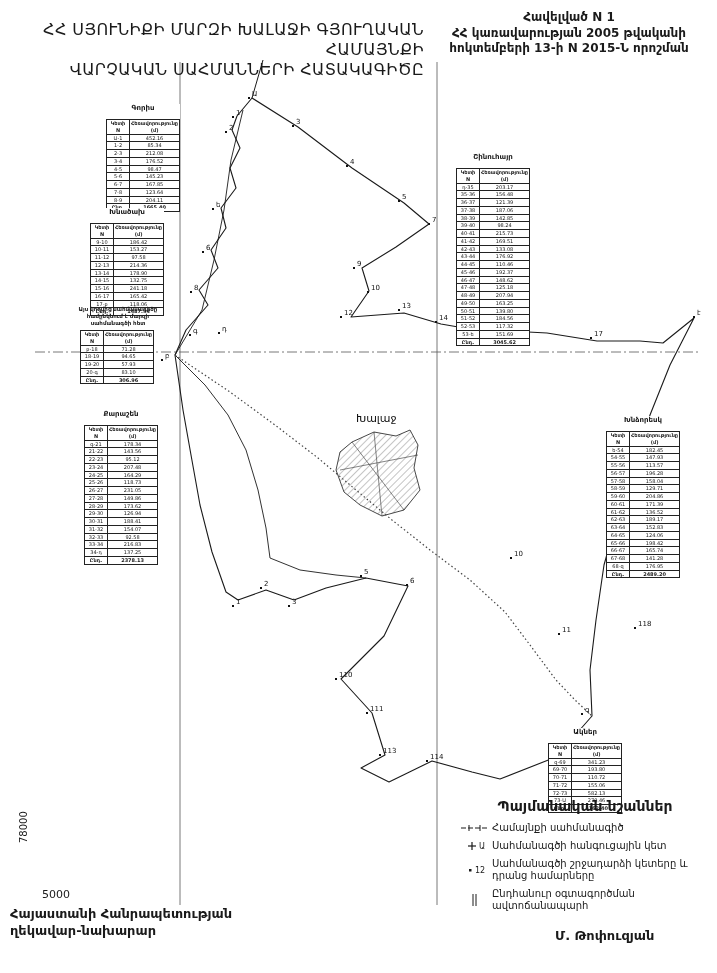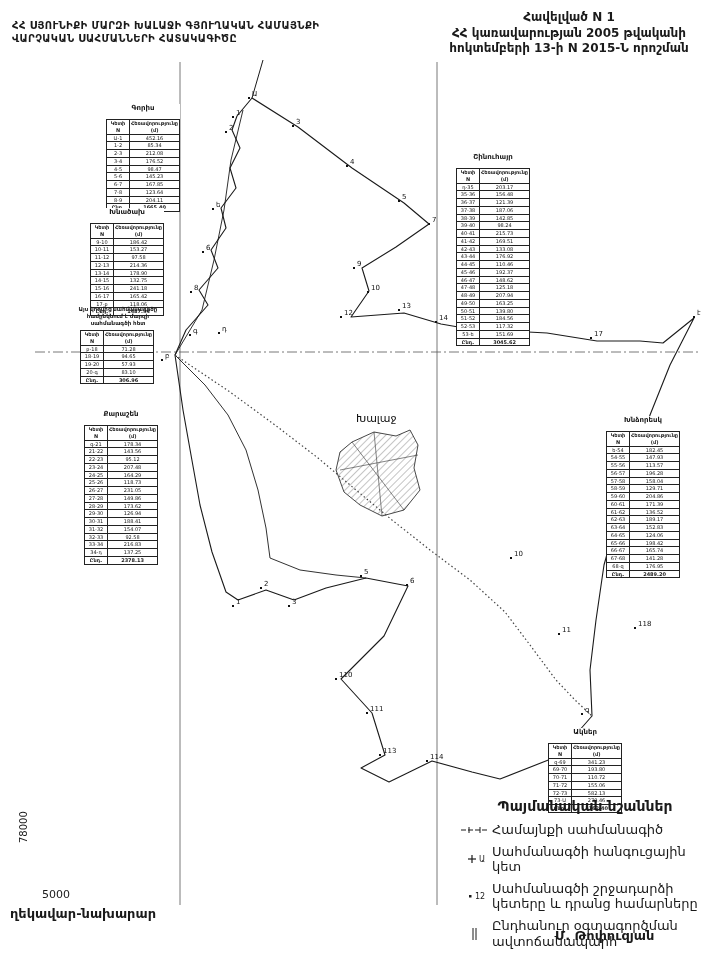--- a/index.html
+++ b/index.html
@@ -3,22 +3,22 @@
 <meta charset="utf-8">
 <style>
   html,body{margin:0;padding:0;}
   body{
     width:717px;height:973px;position:relative;background:#ffffff;
     font-family:"DejaVu Sans","Liberation Sans",sans-serif;color:#1a1a1a;
     overflow:hidden;
   }
   .abs{position:absolute;}
   
-  .doc-title{left:12px;top:20px;width:412px;text-align:left;
-    font-size:10px;font-weight:bold;letter-spacing:.4px;line-height:1.25;z-index:6;}
+  .doc-title{left:12px;top:20px;width:412px;text-align:right;
+    font-size:16px;font-weight:normal;letter-spacing:.4px;line-height:1.25;z-index:6;}
   .annex{left:425px;top:10px;width:288px;text-align:center;
     font-size:12px;font-weight:bold;line-height:1.3;z-index:6;}
   
   #map-svg{left:0;top:0;width:717px;height:973px;z-index:1;}
   .pt{font-size:7px;fill:#111;}
   .settle-label{font-size:11px;fill:#111;}
   
   .mini-table{background:#fff;z-index:5;}
   .mt-title{font-size:7px;font-weight:bold;text-align:center;margin-bottom:7px;white-space:nowrap;}
   .mini-table table{border-collapse:collapse;background:#fff;}
@@ -30,21 +30,21 @@
   .mini-table td:last-child,.mini-table th:last-child{width:34px;}
   .mini-table tr.total td{font-weight:bold;}
   
   .note{left:60px;top:306px;width:116px;font-size:5.5px;line-height:1.3;
     text-align:center;z-index:5;font-weight:bold;}
   
   .legend{left:458px;top:798px;width:254px;z-index:5;}
   .legend-title{font-size:14px;font-weight:bold;text-align:center;margin-bottom:8px;}
   .legend-item{display:flex;align-items:center;margin-bottom:6px;}
   .legend-sym{width:34px;flex:0 0 34px;display:flex;justify-content:center;align-items:center;}
-  .legend-label{font-size:13px;line-height:1.2;}
+  .legend-label{font-size:10px;line-height:1.2;}
   
   .footer-left{left:10px;top:906px;width:300px;font-size:13px;font-weight:bold;line-height:1.3;z-index:6;}
   .signature{left:555px;top:928px;font-size:13px;font-weight:bold;z-index:6;}
   .grid-x-label{left:42px;top:888px;font-size:11px;z-index:6;}
   .grid-y-label{left:18px;top:843px;font-size:10px;transform:rotate(-90deg);
     transform-origin:left top;z-index:6;white-space:nowrap;}
 </style>
 </head>
 <body>
 
@@ -659,16 +659,17 @@
       </svg>
     </span>
     <span class="legend-label">Ընդհանուր օգտագործման ավտոճանապարհ</span>
   </div>
 </div>
 
 <div class="abs grid-y-label">78000</div>
 <div class="abs grid-x-label">5000</div>
 
 <div class="abs footer-left">
+  <div>Հայաստանի Հանրապետության</div>
   <div>ղեկավար-նախարար</div>
 </div>
 
 <div class="abs signature">Մ. Թոփուզյան</div>
 
 </body></html>

